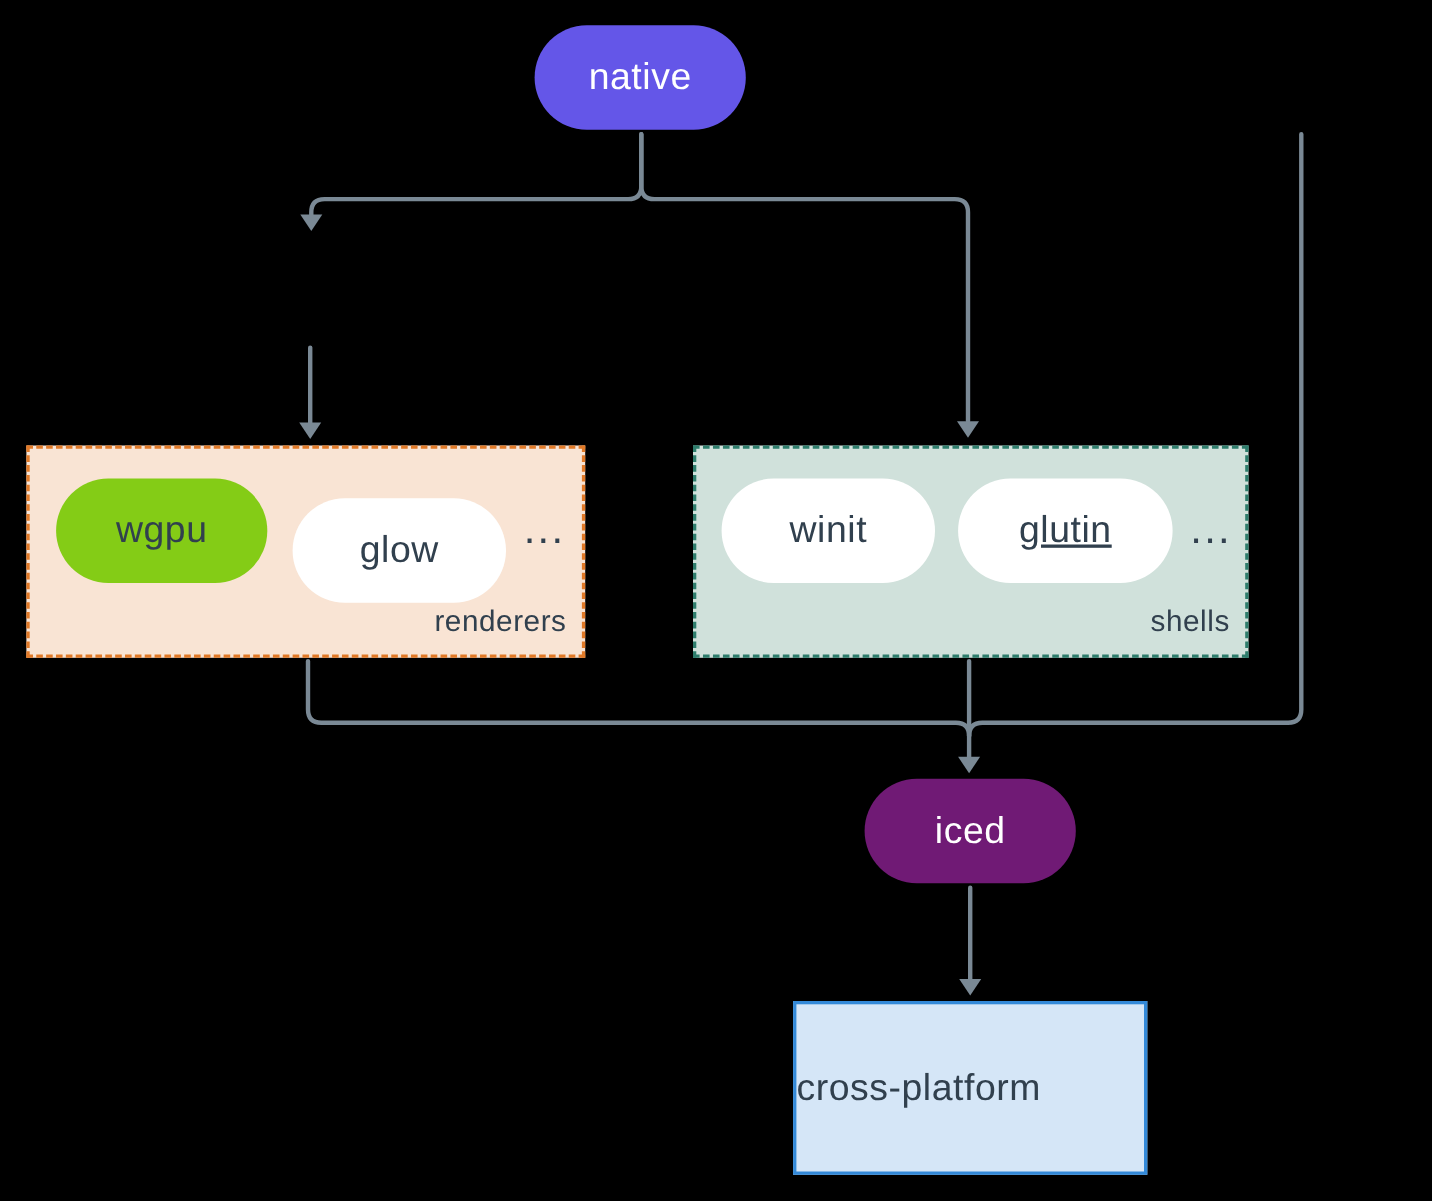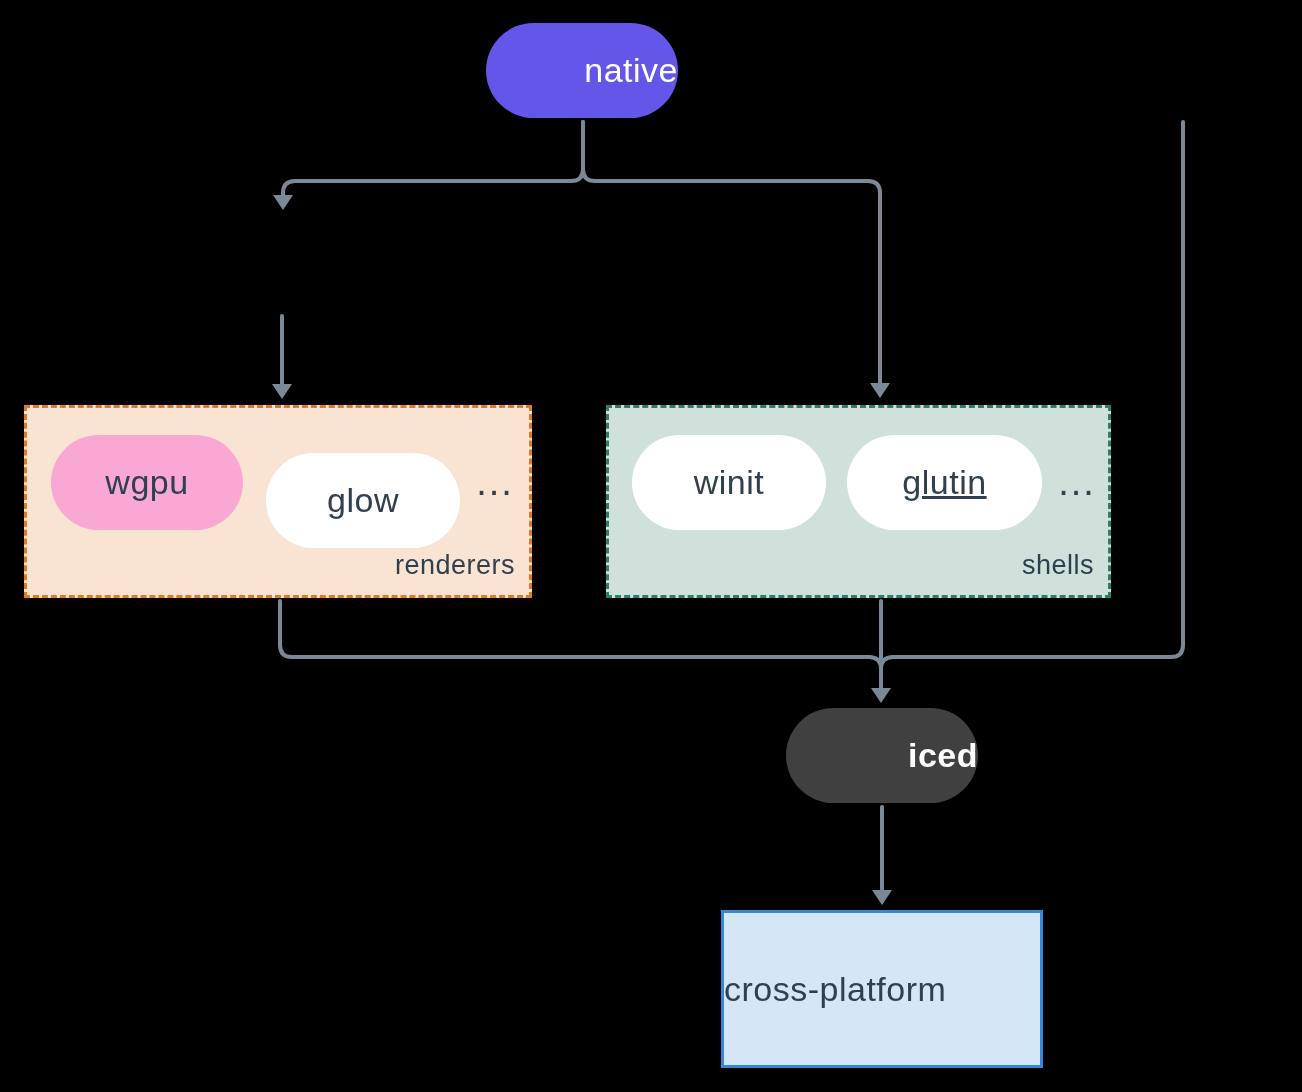--- a/index.html
+++ b/index.html
@@ -19,21 +19,21 @@
     fill: none;
     stroke-width: 4;
     stroke-linecap: round;
     stroke-linejoin: round;
   }
   .connector-layer .arrows polygon { stroke: none; }
 
   .pill {
     position: absolute;
     border-radius: 999px;
-    display: flex; align-items: center; justify-content: flex-end;
+    display: flex; align-items: center; justify-content: center;
     font-size: 34px;
     letter-spacing: 0.5px;
     box-sizing: border-box;
   }
 
   .group-box {
     position: absolute;
     border: 3px dashed;
     box-sizing: border-box;
   }
@@ -69,21 +69,21 @@
     letter-spacing: 0.5px;
   }
 
   
   #node-native   { left: 486px;  top: 23px;  width: 192px; height: 95px; }
   #node-web      { left: 1088px; top: 23px;  width: 190px; height: 95px; }
   #node-graphics { left: 187px;  top: 217px; width: 191px; height: 95px; }
   #node-iced     { left: 786px;  top: 708px; width: 192px; height: 95px; }
 
   #group-renderers { left: 24px;  top: 405px; width: 508px; height: 193px; }
-  #group-shells    { left: 606px; top: 405px; width: 505px; height: 193px; }
+  #group-shells    { left: 630px; top: 405px; width: 505px; height: 193px; }
 
   #pill-wgpu   { left: 24px;  top: 27px; width: 192px; height: 95px; }
   #pill-glow   { left: 239px; top: 45px; width: 194px; height: 95px; }
   #pill-winit  { left: 23px;  top: 27px; width: 194px; height: 95px; }
   #pill-glutin { left: 238px; top: 27px; width: 195px; height: 95px; text-decoration: underline; }
   #group-renderers .ellipsis, #group-shells .ellipsis {
     left: 438px; top: 27px; width: 60px; height: 95px;
   }
 
   #node-application { left: 721px; top: 910px; width: 322px; height: 158px; }
@@ -112,21 +112,21 @@
     </g>
   </svg>
 
   <div id="node-native" class="pill" style="background-color: rgb(100, 86, 232); color: rgb(255, 255, 255);">
     <span>native</span>
   </div>
 
 
 
   <div id="group-renderers" class="group-box" style="background-color: rgb(249, 228, 212); border-color: rgb(225, 122, 40);">
-    <div id="pill-wgpu" class="inner-pill" style="background-color: #f9a8d4; color: rgb(49, 64, 78);">
+    <div id="pill-wgpu" class="inner-pill" style="background-color: #84cc16; color: rgb(49, 64, 78);">
       <span>wgpu</span>
     </div>
     <div id="pill-glow" class="inner-pill" style="background-color: rgb(255, 255, 255); color: rgb(49, 64, 78);">
       <span>glow</span>
     </div>
     <div class="ellipsis" style="color: rgb(49, 64, 78);">
       <span>...</span>
     </div>
     <div class="group-label" style="color: rgb(49, 64, 78);">renderers</div>
   </div>
@@ -137,21 +137,21 @@
     </div>
     <div id="pill-glutin" class="inner-pill" style="background-color: rgb(255, 255, 255); color: rgb(49, 64, 78);">
       <span>glutin</span>
     </div>
     <div class="ellipsis" style="color: rgb(49, 64, 78);">
       <span>...</span>
     </div>
     <div class="group-label" style="color: rgb(49, 64, 78);">shells</div>
   </div>
 
-  <div id="node-iced" class="pill" style="background-color: #404040; color: rgb(255, 255, 255); font-weight: bold;">
+  <div id="node-iced" class="pill" style="background-color: #701a75; color: rgb(255, 255, 255);">
     <span>iced</span>
   </div>
 
   <div id="node-application" class="app-box" style="background-color: rgb(213, 230, 247); border-color: rgb(51, 137, 216); color: rgb(49, 64, 78);">
     <span>cross-platform</span>
   </div>
 
 </div>
 
 </body></html>

